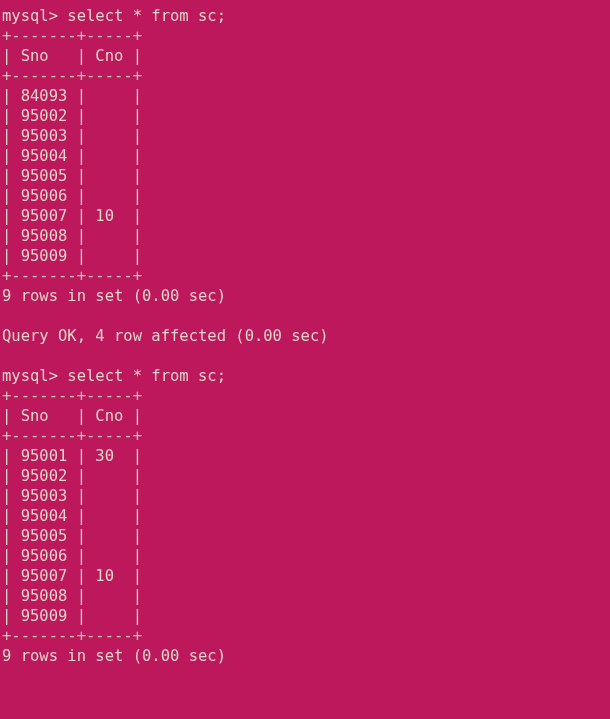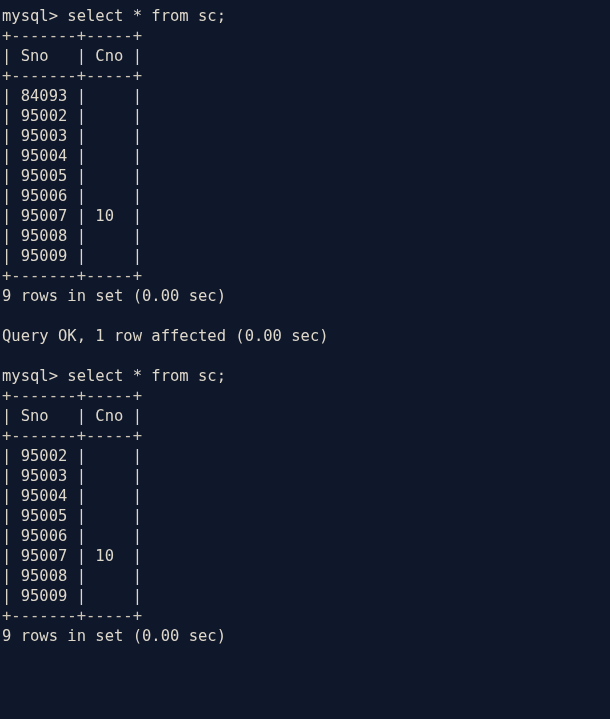--- a/index.html
+++ b/index.html
@@ -4,21 +4,21 @@
 <title>mysql terminal</title>
 <style>
   html, body {
     margin: 0;
     padding: 0;
     background: #0d0d0d;
   }
   #terminal {
     width: 610px;
     height: 719px;
-    background: #0f172a;
+    background: #be185d;
     color: #d9d4c8;
     font-family: "DejaVu Sans Mono", "Liberation Mono", monospace;
     font-size: 15.5px;
     line-height: 20px;
     padding: 6px 0 0 0;
     box-sizing: border-box;
     overflow: hidden;
     position: relative;
     -webkit-font-smoothing: antialiased;
   }
@@ -52,26 +52,27 @@
       <div class="line cell">| 95003 |     |</div>
       <div class="line cell">| 95004 |     |</div>
       <div class="line cell">| 95005 |     |</div>
       <div class="line cell">| 95006 |     |</div>
       <div class="line cell">| 95007 | 10  |</div>
       <div class="line cell">| 95008 |     |</div>
       <div class="line cell">| 95009 |     |</div>
       <div class="line rule">+-------+-----+</div>
       <div class="line cell">9 rows in set (0.00 sec)</div>
       <div class="blank">&nbsp;</div>
-      <div class="line cell">Query OK, 1 row affected (0.00 sec)</div>
+      <div class="line cell">Query OK, 4 row affected (0.00 sec)</div>
       <div class="blank">&nbsp;</div>
       <div class="line cell">mysql&gt; select * from sc;</div>
       <div class="line rule">+-------+-----+</div>
       <div class="line cell">| Sno   | Cno |</div>
       <div class="line rule">+-------+-----+</div>
+      <div class="line cell">| 95001 | 30  |</div>
       <div class="line cell">| 95002 |     |</div>
       <div class="line cell">| 95003 |     |</div>
       <div class="line cell">| 95004 |     |</div>
       <div class="line cell">| 95005 |     |</div>
       <div class="line cell">| 95006 |     |</div>
       <div class="line cell">| 95007 | 10  |</div>
       <div class="line cell">| 95008 |     |</div>
       <div class="line cell">| 95009 |     |</div>
       <div class="line rule">+-------+-----+</div>
       <div class="line cell">9 rows in set (0.00 sec)</div>

